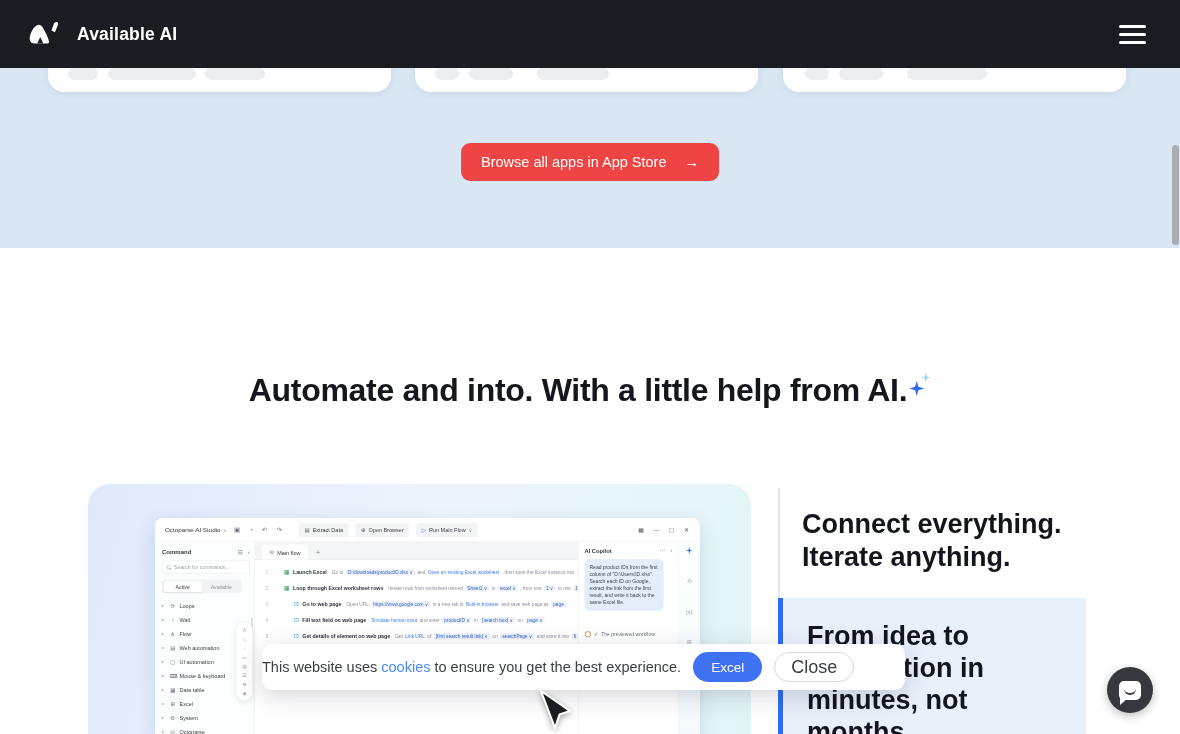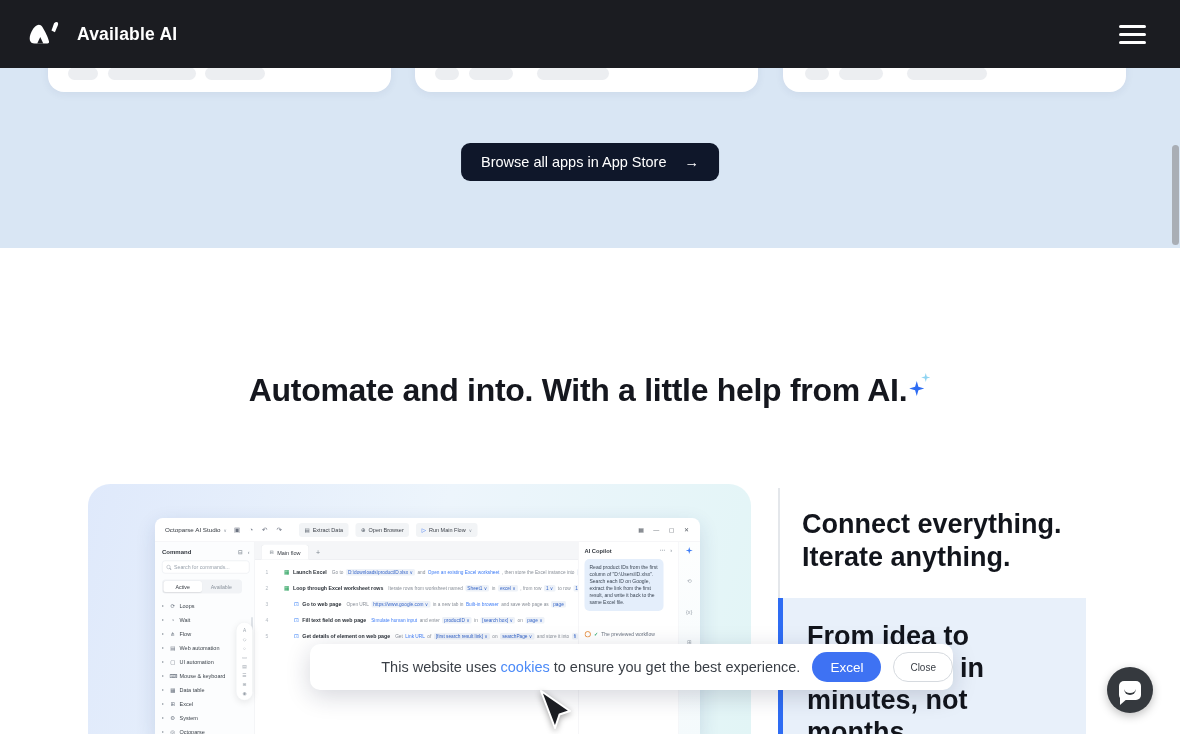--- a/index.html
+++ b/index.html
@@ -13,21 +13,21 @@
 
   
   .site-header { position:absolute; top:0; left:0; width:1180px; height:68px; background:#1b1c21; z-index:20; display:flex; align-items:center; padding:0 34px 0 26px; }
   .brand { display:flex; align-items:center; gap:13px; }
   .brand-name { color:#fff; font-size:17.5px; font-weight:700; letter-spacing:.2px; }
   .burger { margin-left:auto; width:27px; cursor:pointer; }
   .burger div { height:3px; background:#fff; border-radius:2px; margin-bottom:5px; }
   .burger div:last-child { margin-bottom:0; }
 
   
-  .store-btn { position:absolute; top:143px; left:50%; transform:translateX(-50%); height:38px; padding:0 20px; background:#0f172a; color:#fff; border:none; border-radius:9px; font-size:14.5px; font-family:"Liberation Sans",sans-serif; display:flex; align-items:center; gap:18px; cursor:pointer; z-index:5; }
+  .store-btn { position:absolute; top:143px; left:50%; transform:translateX(-50%); height:38px; padding:0 20px; background:#ef4444; color:#fff; border:none; border-radius:9px; font-size:14.5px; font-family:"Liberation Sans",sans-serif; display:flex; align-items:center; gap:18px; cursor:pointer; z-index:5; }
 
   
   .headline { position:absolute; top:372px; left:0; width:1180px; text-align:center; font-size:32px; font-weight:700; color:#15171e; letter-spacing:-.3px; z-index:2; }
   .star4 { clip-path:polygon(50% 0,61% 39%,100% 50%,61% 61%,50% 100%,39% 61%,0 50%,39% 39%); display:inline-block; }
   .spark-wrap { position:relative; display:inline-block; width:24px; height:26px; vertical-align:top; }
   .spark-big { position:absolute; left:2px; top:9px; width:15px; height:15px; background:#2e6cf3; }
   .spark-small { position:absolute; left:14px; top:1px; width:9px; height:9px; background:#8fd4f2; }
 
   
   .hero-left { position:absolute; left:88px; top:484px; width:663px; height:250px; border-radius:22px 22px 0 0; background:linear-gradient(105deg,#dfe9fb 0%,#edf5fc 50%,#e2f5f6 100%); overflow:hidden; z-index:2; }
@@ -97,24 +97,24 @@
 
   
   .minibar { position:absolute; left:162px; top:208px; width:34px; padding:9px 0; background:#fff; border:1px solid #eef0f3; border-radius:17px; box-shadow:0 4px 14px rgba(0,0,0,.09); display:flex; flex-direction:column; align-items:center; gap:7px; font-size:9.5px; color:#9aa2ab; z-index:5; }
 
   
   .vline { position:absolute; left:778px; top:488px; width:2px; height:110px; background:#e4e7eb; z-index:2; }
   .right-head { position:absolute; left:802px; top:508px; font-size:27px; font-weight:700; color:#12151c; line-height:33px; z-index:2; }
   .feature-card { position:absolute; left:778px; top:598px; width:308px; height:136px; background:#e8f0fa; border-left:5px solid #2e6cf3; padding:22px 26px 0 24px; font-size:27px; font-weight:700; color:#12151c; line-height:32px; z-index:2; }
 
   
-  .cookie { position:absolute; left:262px; top:644px; width:643px; height:46px; background:#fff; border-radius:10px; box-shadow:0 6px 24px rgba(20,30,60,.18); display:flex; align-items:center; justify-content:flex-end; gap:12px; z-index:50; font-size:14.5px; color:#3a3f46;margin-left:48px; }
+  .cookie { position:absolute; left:262px; top:644px; width:643px; height:46px; background:#fff; border-radius:10px; box-shadow:0 6px 24px rgba(20,30,60,.18); display:flex; align-items:center; justify-content:flex-start; gap:12px; z-index:50; font-size:14.5px; color:#3a3f46; }
   .cookie a { color:#4b8af8; text-decoration:none; cursor:pointer; }
   .btn-accept { height:30px; padding:0 18px; background:#3e72f3; color:#fff; border:none; border-radius:15px; font-size:13.5px; font-family:"Liberation Sans",sans-serif; cursor:pointer; }
-  .btn-close { height:30px; padding:0 16px; background:#fff; color:#3a3f46; border:1px solid #d6dadf; border-radius:15px; font-size:10px; font-family:"Liberation Sans",sans-serif; cursor:pointer; }
+  .btn-close { height:30px; padding:0 16px; background:#fff; color:#3a3f46; border:1px solid #d6dadf; border-radius:15px; font-size:18px; font-family:"Liberation Sans",sans-serif; cursor:pointer; }
 
   
   .chat { position:absolute; left:1107px; top:667px; width:46px; height:46px; border-radius:50%; background:#35393e; z-index:60; display:flex; align-items:center; justify-content:center; box-shadow:0 3px 10px rgba(0,0,0,.25); cursor:pointer; }
   .chat-b { width:22px; height:19px; background:#fff; border-radius:5px; position:relative; }
   .chat-b::after { content:''; position:absolute; left:1px; bottom:-5px; width:0; height:0; border-left:8px solid #fff; border-bottom:7px solid transparent; }
   .chat-s { position:absolute; left:5px; top:8px; width:12px; height:6px; border-bottom:2.5px solid #35393e; border-radius:0 0 10px 10px; }
 
   
   .cursor { position:absolute; left:536px; top:688px; z-index:70; filter:drop-shadow(0 2px 3px rgba(0,0,0,.35)); }
   .scroll-thumb { position:absolute; right:1px; top:145px; width:7px; height:100px; background:#a9aeb5; border-radius:4px; z-index:80; }

